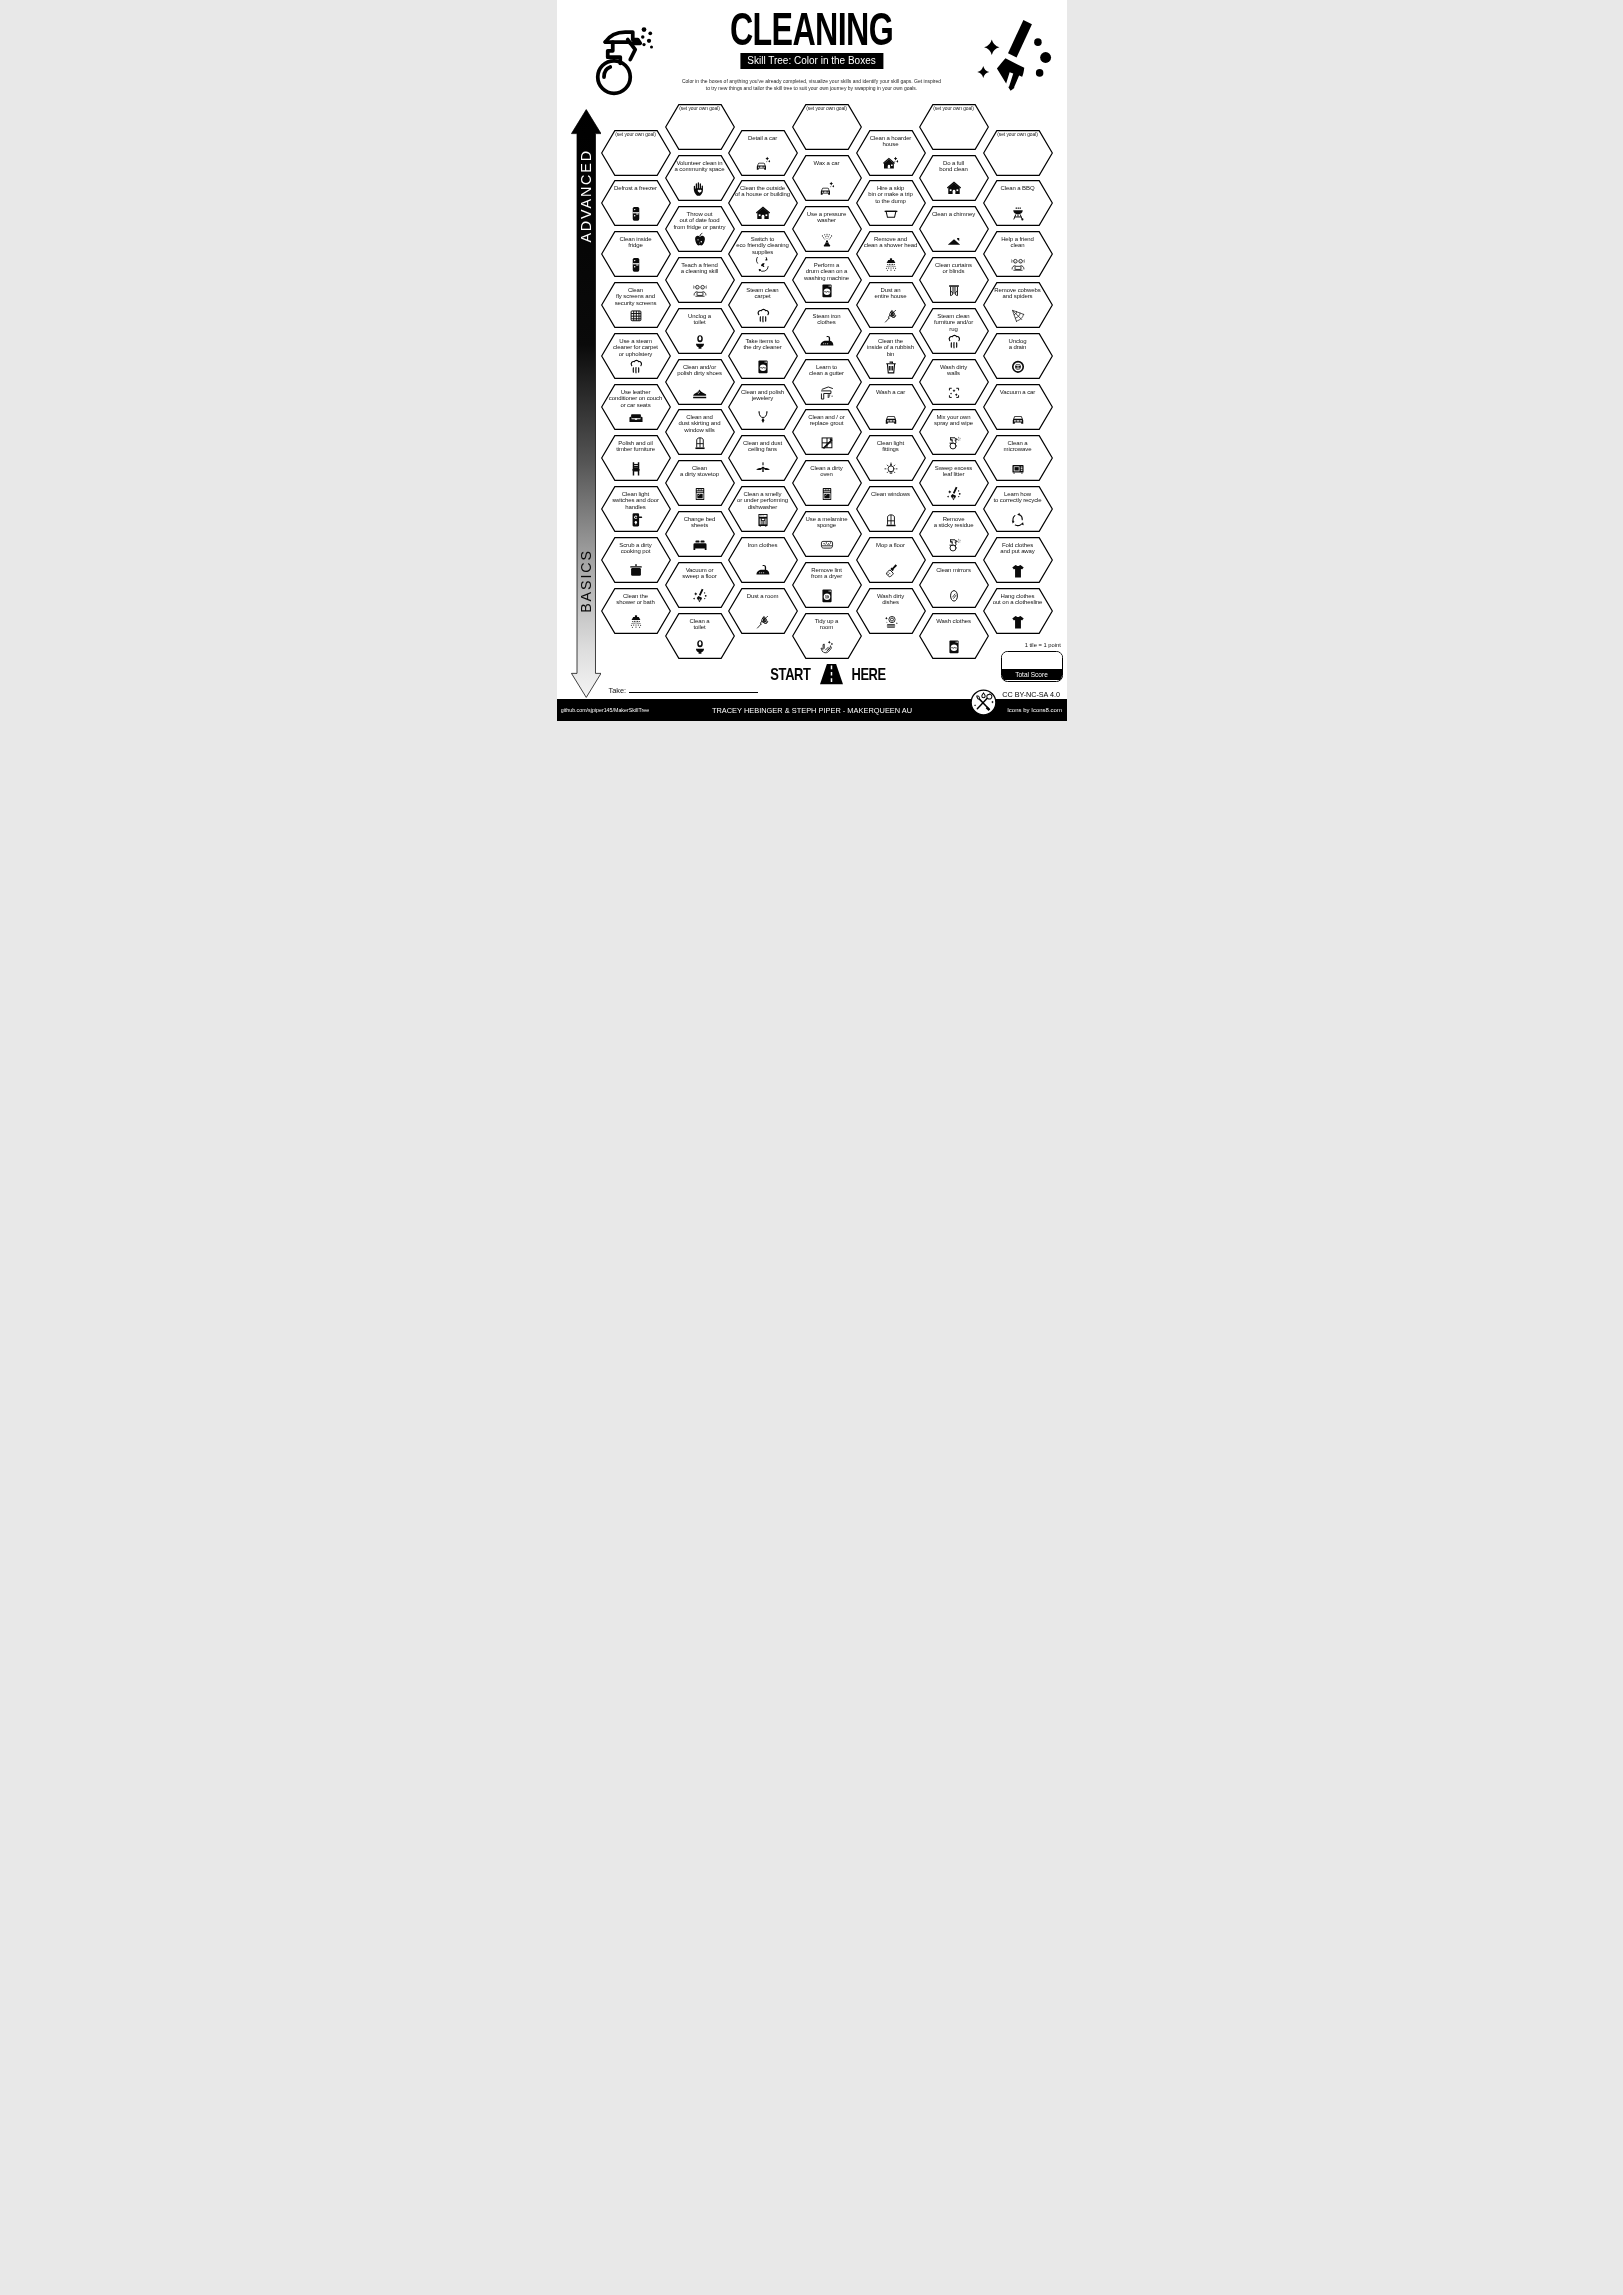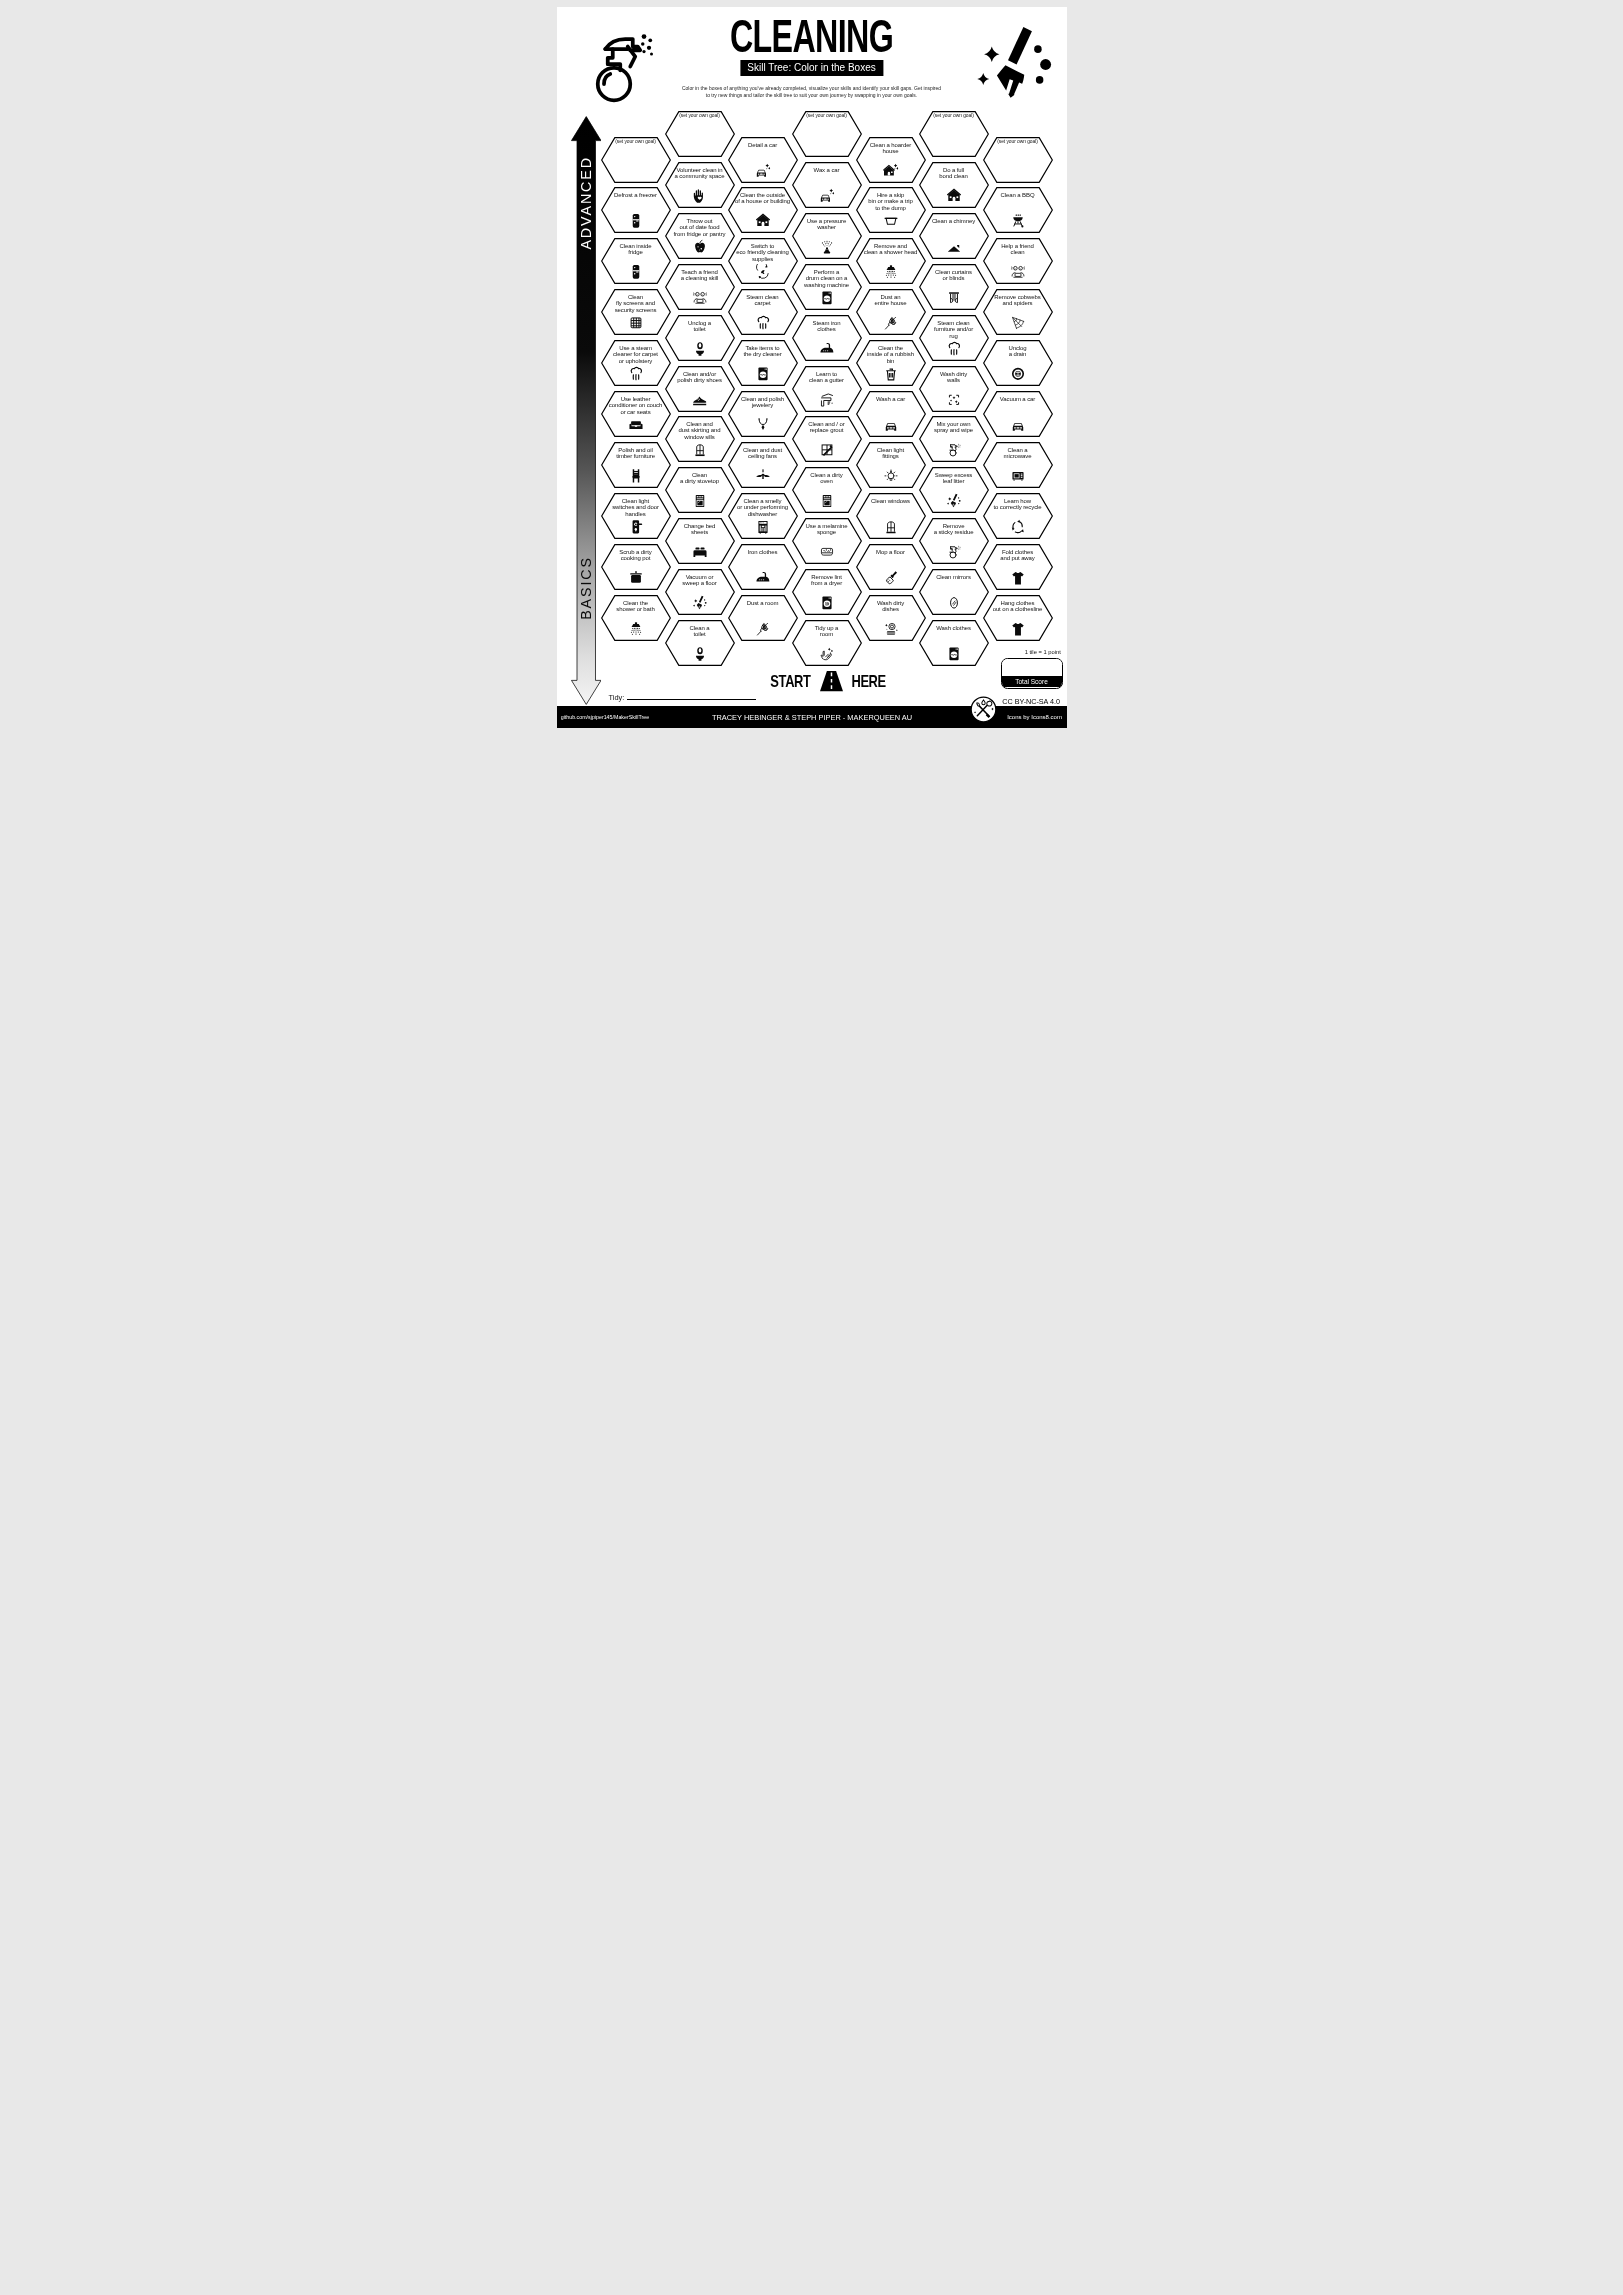--- a/index.html
+++ b/index.html
@@ -1,16 +1,16 @@
 <!DOCTYPE html>
 <html style="font-size:7.4px"><head>
 <meta charset="utf-8">
 <style>
   html,body{margin:0;padding:0;background:#e8e8e8;}
-  .page{position:relative;width:510px;height:721px;background:#fff;margin:7px auto;
+  .page{position:relative;width:510px;height:721px;background:#fff;margin:0 auto;
         font-family:"Liberation Sans", sans-serif;color:#111;overflow:hidden;}
   
   .title-wrap{position:absolute;top:8.3px;left:0;width:100%;text-align:center;}
   .title{display:inline-block;font-size:46px;font-weight:bold;letter-spacing:-0.9px;
          transform:scaleX(0.70);transform-origin:center;line-height:0.92;color:#000;}
   .subtitle{position:absolute;top:53px;left:50%;transform:translateX(-50%);
             background:#000;color:#fff;font-size:10px;padding:1.9px 7.4px 2.8px;white-space:nowrap;}
   .desc{position:absolute;top:73px;left:50%;transform:translateX(-50%);width:305px;
         font-size:5px;line-height:1.45;text-align:center;white-space:pre-line;color:#1c1c1c;}
   .spray{position:absolute;left:37px;top:19.4px;width:60px;height:81px;}
@@ -1361,21 +1361,21 @@
   <div class="start-here">
     <span class="start-word">START</span>
     <svg class="road" viewBox="0 0 50 44">
       <path d="M15 0h20l15 44H0z" fill="#000"></path>
       <path d="M25 3v8M25 17v8M25 31v8" stroke="#fff" stroke-width="3.2" fill="none"></path>
     </svg>
     <span class="start-word">HERE</span>
   </div>
 
   <div class="name-row">
-    <span>Tidy:</span><span class="name-line"></span>
+    <span>Take:</span><span class="name-line"></span>
   </div>
 
   <div class="tile-note">1 tile = 1 point</div>
   <div class="score-box">
     <div class="score-input"></div>
     <div class="score-label">Total Score</div>
   </div>
 
   <div class="cc-badge">
     <svg viewBox="0 0 48 48">

